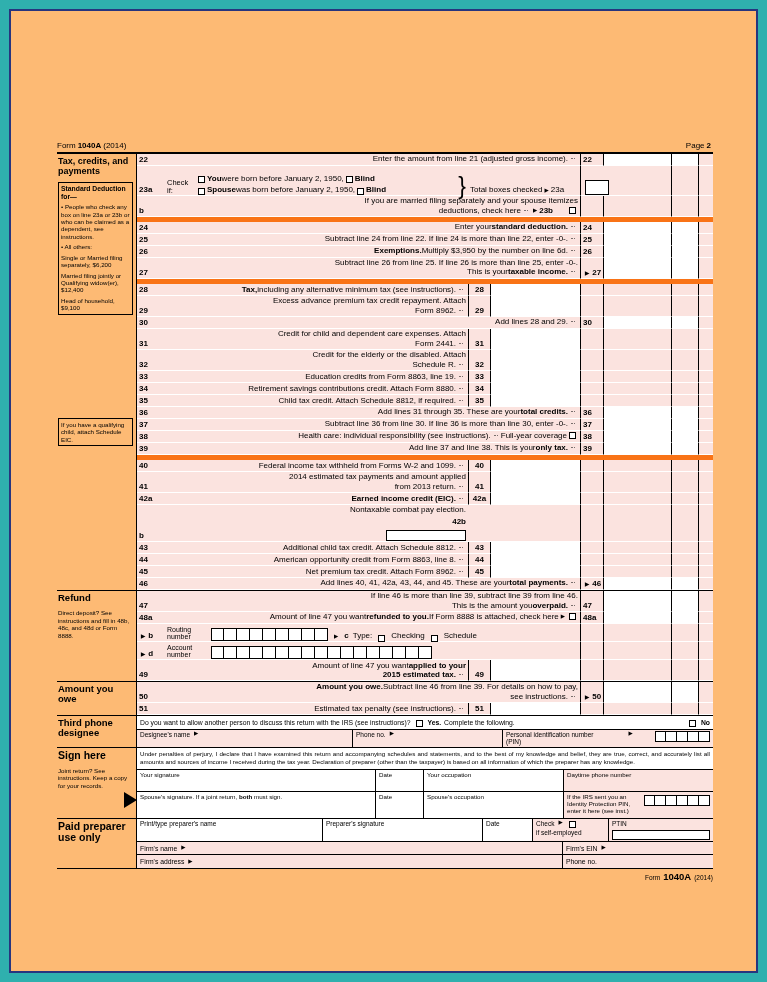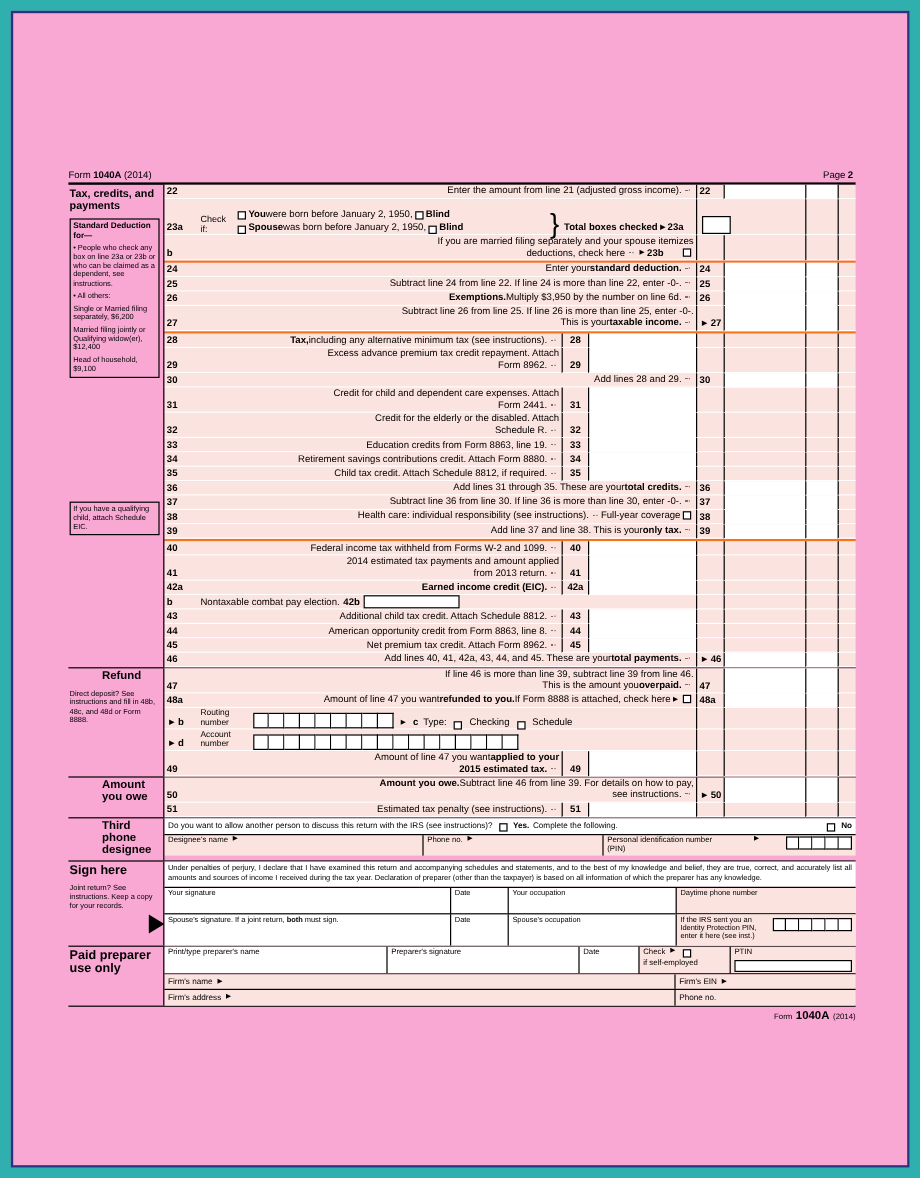--- a/index.html
+++ b/index.html
@@ -1,36 +1,36 @@
 <!DOCTYPE html>
 <html><head>
 <meta charset="utf-8">
 <style>
 *{margin:0;padding:0;box-sizing:border-box;}
 html,body{width:767px;height:982px;overflow:hidden;}
 body{background:#2fb0ae;font-family:"Liberation Sans",sans-serif;color:#000;}
 .outer{width:767px;height:982px;padding:9px;}
-.inner{width:100%;height:100%;background:#f9a8d4;border:2px solid #27357e;padding:130px 43px 0 46px;overflow:hidden;}
+.inner{width:100%;height:100%;background:#fdba74;border:2px solid #27357e;padding:130px 43px 0 46px;overflow:hidden;}
 .hdr{display:flex;justify-content:space-between;align-items:flex-end;font-size:8px;padding-bottom:2px;}
 .hdr .gap>*{margin-right:2px;}
 .bold{font-weight:bold;}
 .formbody{border-top:2.5px solid #000;border-bottom:1px solid #000;}
 .sec{display:flex;}
 .sec + .sec{border-top:1px solid #000;}
 .sb{width:80px;border-right:1px solid #000;padding:2px 3px 2px 1px;position:relative;flex-shrink:0;}
 .mainc{flex:1;min-width:0;}
 .sbt{font-weight:bold;font-size:9px;line-height:1.12;}
-.sbt2{font-weight:bold;font-size:9.5px;line-height:1.1;margin-left:27px;}
+.sbt2{font-weight:bold;font-size:9.5px;line-height:1.1;}
 .sbt3{font-weight:bold;font-size:10.5px;line-height:1.05;}
 .sbnote{font-size:6.2px;line-height:1.2;margin-top:6px;}
 .stdbox{border:1px solid #000;margin-top:6px;padding:2px;font-size:6.2px;line-height:1.2;}
 .stdbox .bt{font-weight:bold;font-size:6.8px;line-height:1.1;}
 .stdbox div + div{margin-top:3px;}
 .eicbox{border:1px solid #000;margin-top:103px;padding:2px;font-size:6.2px;line-height:1.2;}
-.blk + .blk{border-top:2px solid #f97316;}
+.blk + .blk{border-top:5px solid #f97316;}
 .row{display:grid;grid-template-columns:28px 1fr 22px 90px 23px 68px 27px 15px;background:#fbe3df;min-height:12px;}
 .row .c{font-size:8px;line-height:1.22;padding:0 2px;border-bottom:1px solid #fff;display:flex;align-items:flex-end;min-width:0;}
 .n{grid-column:1;font-weight:bold;}
 .txt{grid-column:2;flex-direction:column;justify-content:flex-end;align-items:stretch;}
 .txtspan{grid-column:2/5;flex-direction:column;align-items:stretch;}
 .line{display:flex;align-items:baseline;min-width:0;}
 .lead{flex:1;border-bottom:1px dotted #7a6f6d;margin:0 3px;position:relative;top:-2px;min-width:4px;}
 .mn{grid-column:3;font-weight:bold;border-left:1px solid #000;border-bottom:1px solid #000;justify-content:center;}
 .mbox{grid-column:4;background:#fff;border-left:1px solid #000;border-bottom:1px solid #000;}
 .rn{grid-column:5;font-weight:bold;border-left:1px solid #000;border-bottom:1px solid #000;gap:1px;}
@@ -43,24 +43,24 @@
 .wbox{background:#fff;}
 .b{font-weight:bold;}
 .arr{font-size:5.5px;margin:0 2px;position:relative;top:-1px;flex:none;}
 .cb{display:inline-block;width:7px;height:7px;border:1px solid #000;background:#fff;flex:none;margin:0 2px;position:relative;top:1px;}
 .r23a{min-height:30px;}
 .txt23a{grid-column:2;flex-direction:row;align-items:center;gap:2px;}
 .checkif{width:27px;font-size:7.5px;line-height:1.1;flex:none;}
 .cbcol{display:flex;flex-direction:column;gap:2px;flex:1;min-width:0;}
 .cbcol .line{align-items:center;white-space:nowrap;}
 .brace{font-size:23px;font-weight:300;line-height:.8;flex:none;}
-.total23a{grid-column:3/5;font-size:7.3px;font-weight:bold;line-height:1.2;display:block;padding-top:2px;}
+.total23a{grid-column:3/5;font-size:7.3px;font-weight:normal;line-height:1.2;display:block;padding-top:2px;}
 .box23a{grid-column:5/7;border-left:1px solid #000;border-bottom:1px solid #000;align-items:center;}
 .sqbox{width:24px;height:15px;background:#fff;border:1px solid #000;margin-left:2px;}
-.txt42b{grid-column:2;flex-direction:row;align-items:center;gap:3px;}
+.txt42b{grid-column:2;flex-direction:column;align-items:center;gap:3px;}
 .inlinebox{width:80px;height:11px;background:#fff;border:1px solid #000;flex:none;}
 .midfill{grid-column:3/5;}
 .rowbank{min-height:18px;}
 .nb{grid-column:1;font-weight:bold;align-items:center;gap:1px;}
 .bank{grid-column:2/5;flex-direction:row;align-items:center;gap:4px;font-size:7.5px;}
 .banklabel{width:40px;font-size:7px;line-height:1.1;flex:none;}
 .comb{display:flex;flex:none;}
 .comb i{display:block;width:13px;height:13px;border:1px solid #000;border-left:none;background:#fff;}
 .comb i:first-child{border-left:1px solid #000;}
 .combsm i{width:11px;height:11px;}

